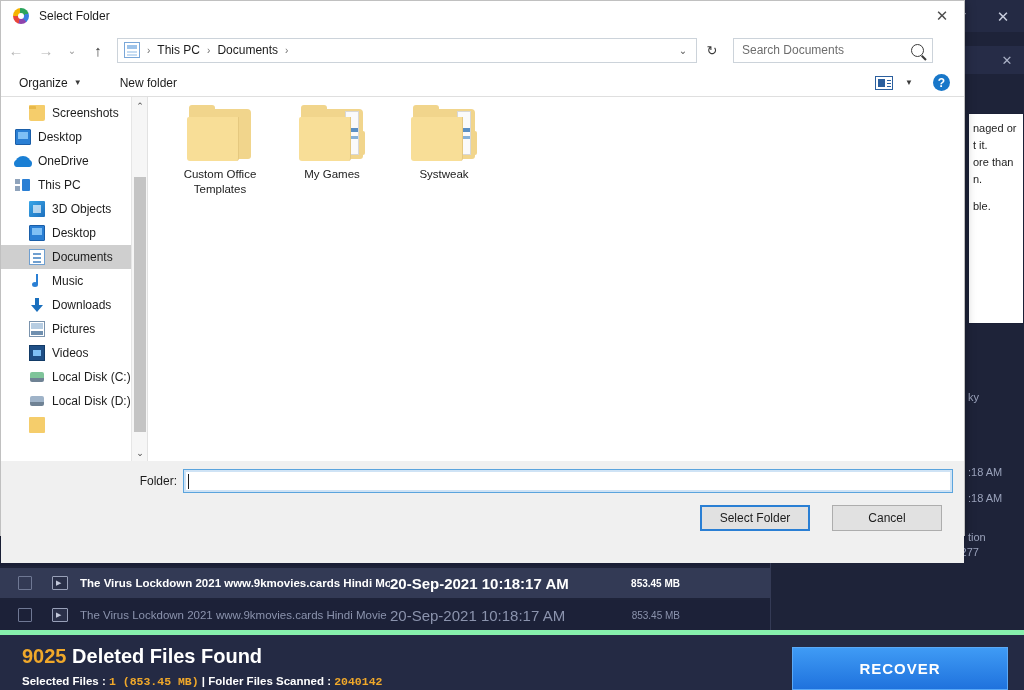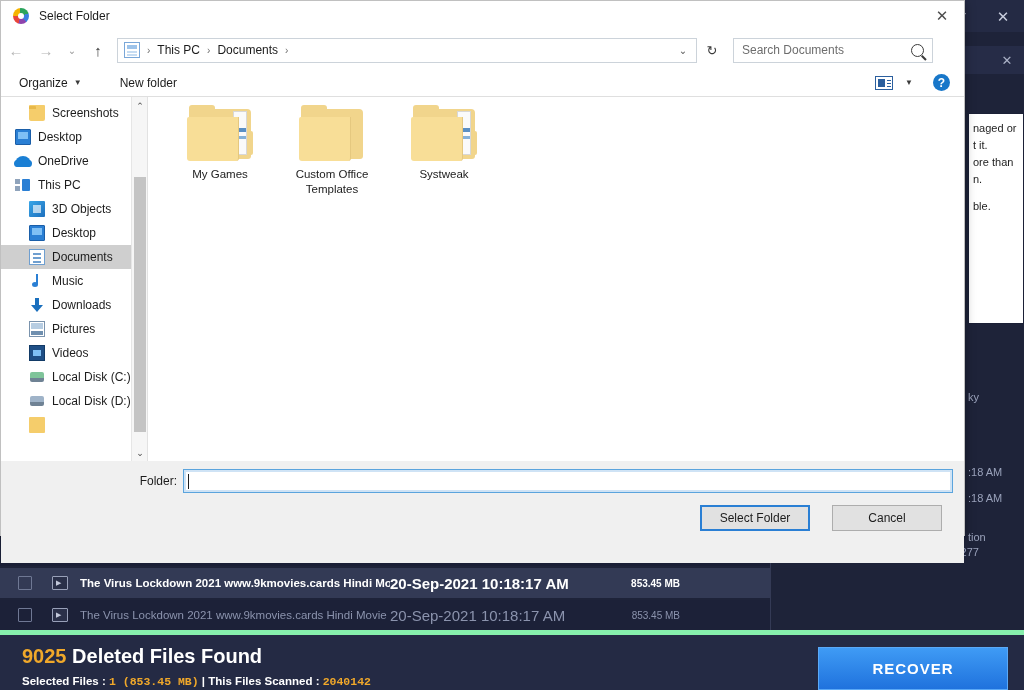--- a/index.html
+++ b/index.html
@@ -95,21 +95,21 @@
   .footer {
     position: absolute; left: 0; bottom: 0; width: 1024px; height: 60px;
     background: #242a44;
     border-top: 5px solid #86efac;
   }
   .footer-head { position: absolute; left: 22px; top: 10px; font-size: 20px; font-weight: bold; color: #ffffff; }
   .footer-head .count { color: #f0a82a; }
   .footer-sub { position: absolute; left: 22px; top: 40px; font-size: 11.5px; font-weight: bold; color: #ffffff; }
   .footer-sub .amber { color: #f0a82a; font-family: Liberation Mono, monospace; }
   .recover-btn {
-    position: absolute; right: 16px; top: 12px; width: 190px; height: 43px;
+    position: absolute; right: 16px; top: 12px; width: 216px; height: 43px;
     background: linear-gradient(#3f9bf5, #1f72dd);
     color: #ffffff; font-size: 15px; font-weight: bold; letter-spacing: 1px;
     display: flex; align-items: center; justify-content: center;
     border: 1px solid #5aa9f7;
   }
 
   
   .dialog {
     position: absolute; left: 0; top: 0; width: 965px; height: 536px;
     background: #f0f0f0; border: 1px solid #c0c0c0;
@@ -461,21 +461,21 @@
 
     </div>
     <div class="panel-sep"></div>
 
     <div class="footer">
       <div class="footer-head">
         <span class="count">9025</span>
         <span>Deleted Files Found</span>
       </div>
       <div class="footer-sub">
-        <span>Selected Files : </span><span class="amber">1 (853.45 MB)</span><span> | </span><span>This Files Scanned : </span><span class="amber">2040142</span>
+        <span>Selected Files : </span><span class="amber">1 (853.45 MB)</span><span> | </span><span>Folder Files Scanned : </span><span class="amber">2040142</span>
       </div>
       <div class="recover-btn">RECOVER</div>
     </div>
 
   </div>
 
   <div class="dialog">
 
     <div class="dlg-titlebar">
       <div class="dlg-logo"></div>
@@ -583,45 +583,45 @@
 
         <div class="tree-scroll">
           <div class="ts-arrow">⌃</div>
           <div class="ts-thumb"></div>
           <div class="ts-arrow bottom">⌄</div>
         </div>
       </div>
 
       <div class="content">
         <div class="folder-grid">
+
+          <div class="folder-cell">
+            <div class="folder-glyph">
+              <div class="fg-tab"></div>
+                <div class="fg-back"></div>
+                <div class="fg-front"></div>
+            </div>
+            <div class="folder-label">Custom Office Templates</div>
+          </div>
 
           <div class="folder-cell">
             <div class="folder-glyph">
               <div class="fg-tab"></div>
                 <div class="fg-back"></div>
               <div class="fg-rtab"></div>
                 <div class="fg-papers"></div>
                 <div class="fg-front"></div>
             </div>
             <div class="folder-label">My Games</div>
           </div>
 
           <div class="folder-cell">
             <div class="folder-glyph">
               <div class="fg-tab"></div>
                 <div class="fg-back"></div>
-                <div class="fg-front"></div>
-            </div>
-            <div class="folder-label">Custom Office Templates</div>
-          </div>
-
-          <div class="folder-cell">
-            <div class="folder-glyph">
-              <div class="fg-tab"></div>
-                <div class="fg-back"></div>
               <div class="fg-rtab"></div>
                 <div class="fg-papers"></div>
                 <div class="fg-front"></div>
             </div>
             <div class="folder-label">Systweak</div>
           </div>
 
         </div>
       </div>
     </div>

